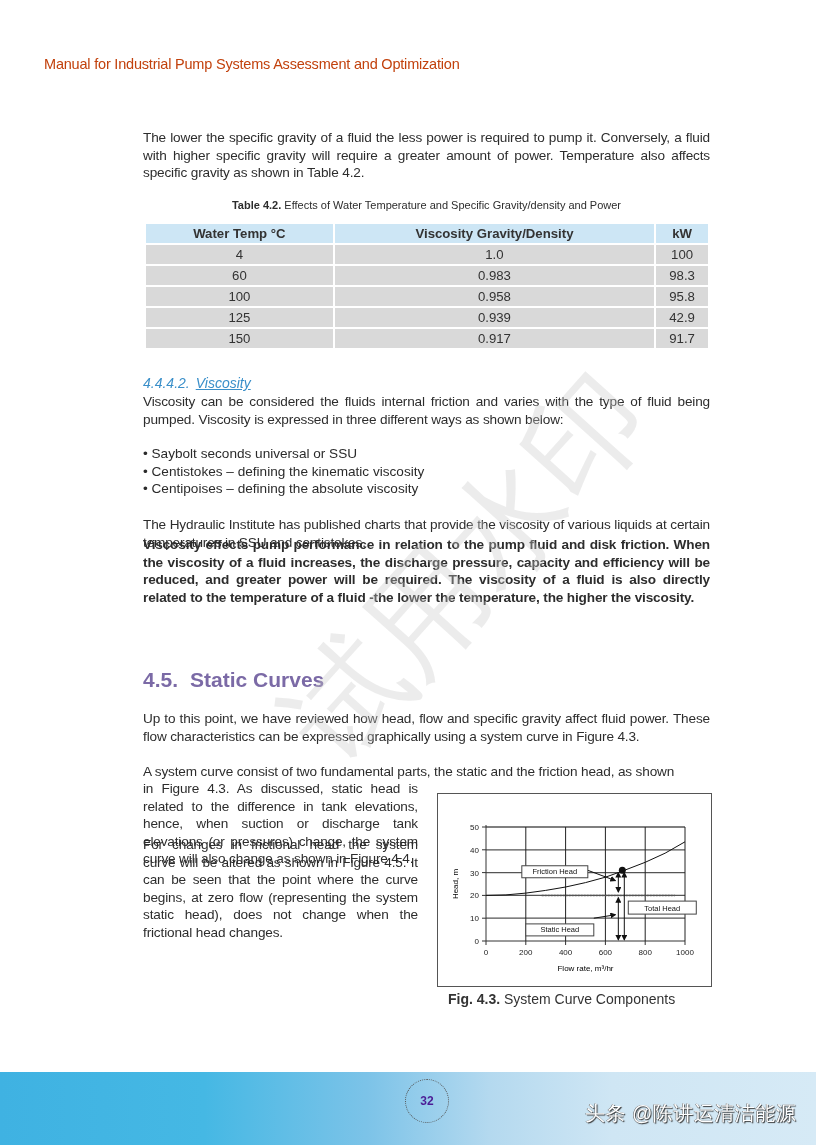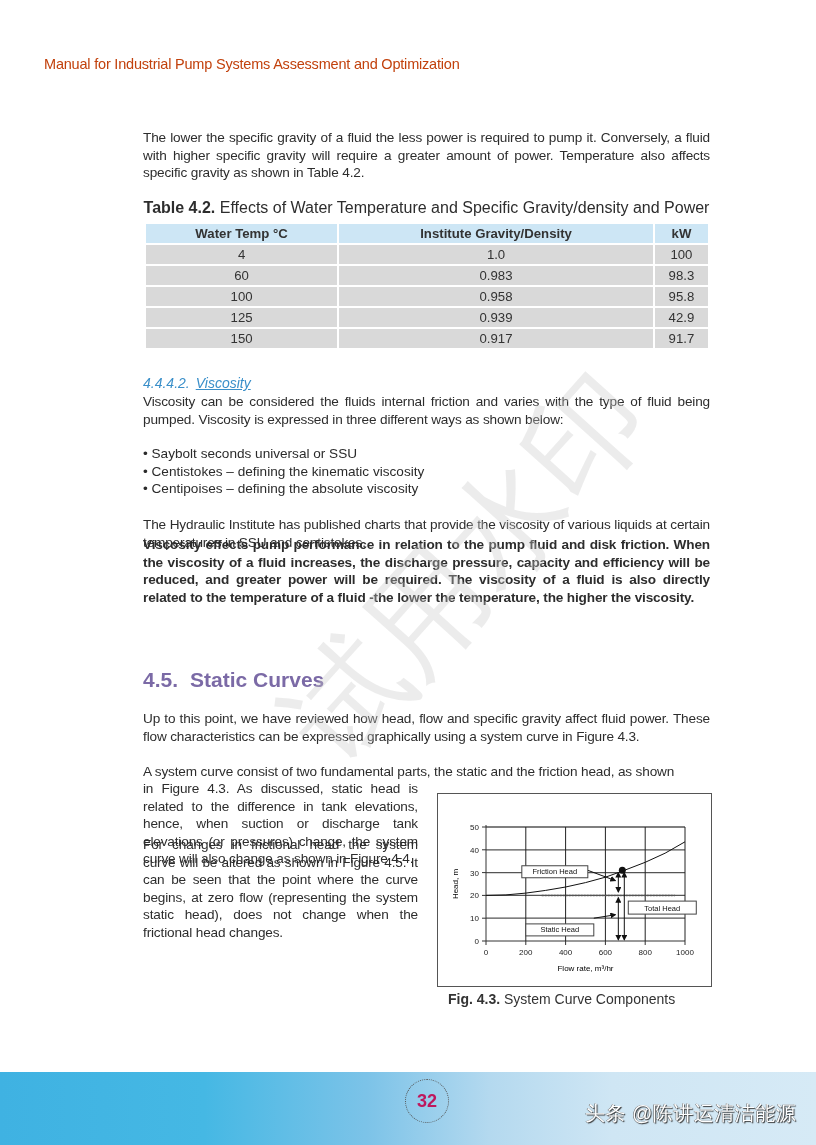--- a/index.html
+++ b/index.html
@@ -1,58 +1,58 @@
 <!DOCTYPE html>
 <html><head>
 <meta charset="utf-8">
 <style>
   html, body { margin:0; padding:0; }
   body { width:816px; height:1145px; position:relative; background:#ffffff; overflow:hidden;
          font-family:"Liberation Sans", sans-serif; color:#2b2b2b; }
   .running-header { position:absolute; left:44px; top:56px; font-size:14.5px; color:#c2410c; letter-spacing:-0.2px; }
   .p { position:absolute; left:143px; width:567px; font-size:13.6px; line-height:17.6px; text-align:justify; color:#2d2d2d; letter-spacing:-0.15px; }
-  .caption { position:absolute; left:143px; width:567px; text-align:center; top:199px; font-size:16px; color:#2d2d2d; }
+  .caption { position:absolute; left:143px; width:567px; text-align:center; top:199px; font-size:11px; color:#2d2d2d; }
   .caption b { font-weight:bold; }
   table.t { position:absolute; left:144px; top:222px; width:566px; border-collapse:separate; border-spacing:2px 2px; font-size:13.2px; }
   table.t th { background:#cde6f5; font-weight:bold; height:19px; padding:0; color:#333; }
   table.t td { background:#d9d9d9; text-align:center; height:19px; padding:0; color:#333; }
   .subhead { position:absolute; left:143px; top:375px; font-size:14px; color:#3a8fc9; font-style:italic;text-align:right; }
   .subhead .link { text-decoration:underline; margin-left:6px; }
   ul.bullets { position:absolute; left:143px; top:445px; margin:0; padding:0; list-style:none; font-size:13.6px; line-height:17.6px; }
   ul.bullets li::before { content:"• "; }
   .h2 { position:absolute; left:143px; top:668px; font-size:21px; font-weight:bold; color:#7b6aa6; }
   .h2 span.num { margin-right:12px; }
   .narrow { width:275px; }
   .figure-box { position:absolute; left:437px; top:793px; width:273px; height:192px; border:1.3px solid #555; background:#fff; }
   .fig-caption { position:absolute; left:448px; top:991px; font-size:14px; color:#333; }
   .fig-caption b { font-weight:bold; }
   .footer-band { position:absolute; left:0; top:1072px; width:816px; height:73px;
     background:linear-gradient(90deg, #3fb2e2 0%, #45b8e4 25%, #7cc3e8 45%, #b4d9ef 60%, #cfe6f4 75%, #d6eaf6 100%); }
   .page-num { position:absolute; left:405px; top:1079px; width:42px; height:42px; border:1.5px dotted #555; border-radius:50%;
-    display:flex; align-items:center; justify-content:center; font-size:18px; font-weight:bold; color:#be185d; }
+    display:flex; align-items:center; justify-content:center; font-size:12px; font-weight:bold; color:#4c1d95; }
   .watermark-src { position:absolute; left:585px; top:1100px; font-size:20px; color:#ffffff; text-shadow:1px 1px 1px #333, -0.5px -0.5px 0 #555; letter-spacing:0.5px; }
   .wm { position:absolute; left:215px; top:455px; font-size:118px; color:rgba(200,200,200,0.35); transform:rotate(-48deg); transform-origin:left top;
         font-family:"DejaVu Sans", sans-serif; pointer-events:none; top:690px; left:250px; white-space:nowrap; }
 </style>
 </head>
 <body>
 
 <div class="running-header">Manual for Industrial Pump Systems Assessment and Optimization</div>
 
 <div class="p" style="top:129px;">The lower the specific gravity of a fluid the less power is required to pump it. Conversely, a fluid with higher specific gravity will require a greater amount of power. Temperature also affects specific gravity as shown in Table 4.2.</div>
 
 <div class="caption">
   <b>Table 4.2.</b><span> Effects of Water Temperature and Specific Gravity/density and Power</span>
 </div>
 
 <table class="t">
   <thead>
     <tr>
       <th>Water Temp °C</th>
-      <th>Institute Gravity/Density</th>
+      <th>Viscosity Gravity/Density</th>
       <th>kW</th>
     </tr>
   </thead>
   <tbody>
     <tr>
       <td>4</td>
       <td>1.0</td>
       <td>100</td>
     </tr>
     <tr>

